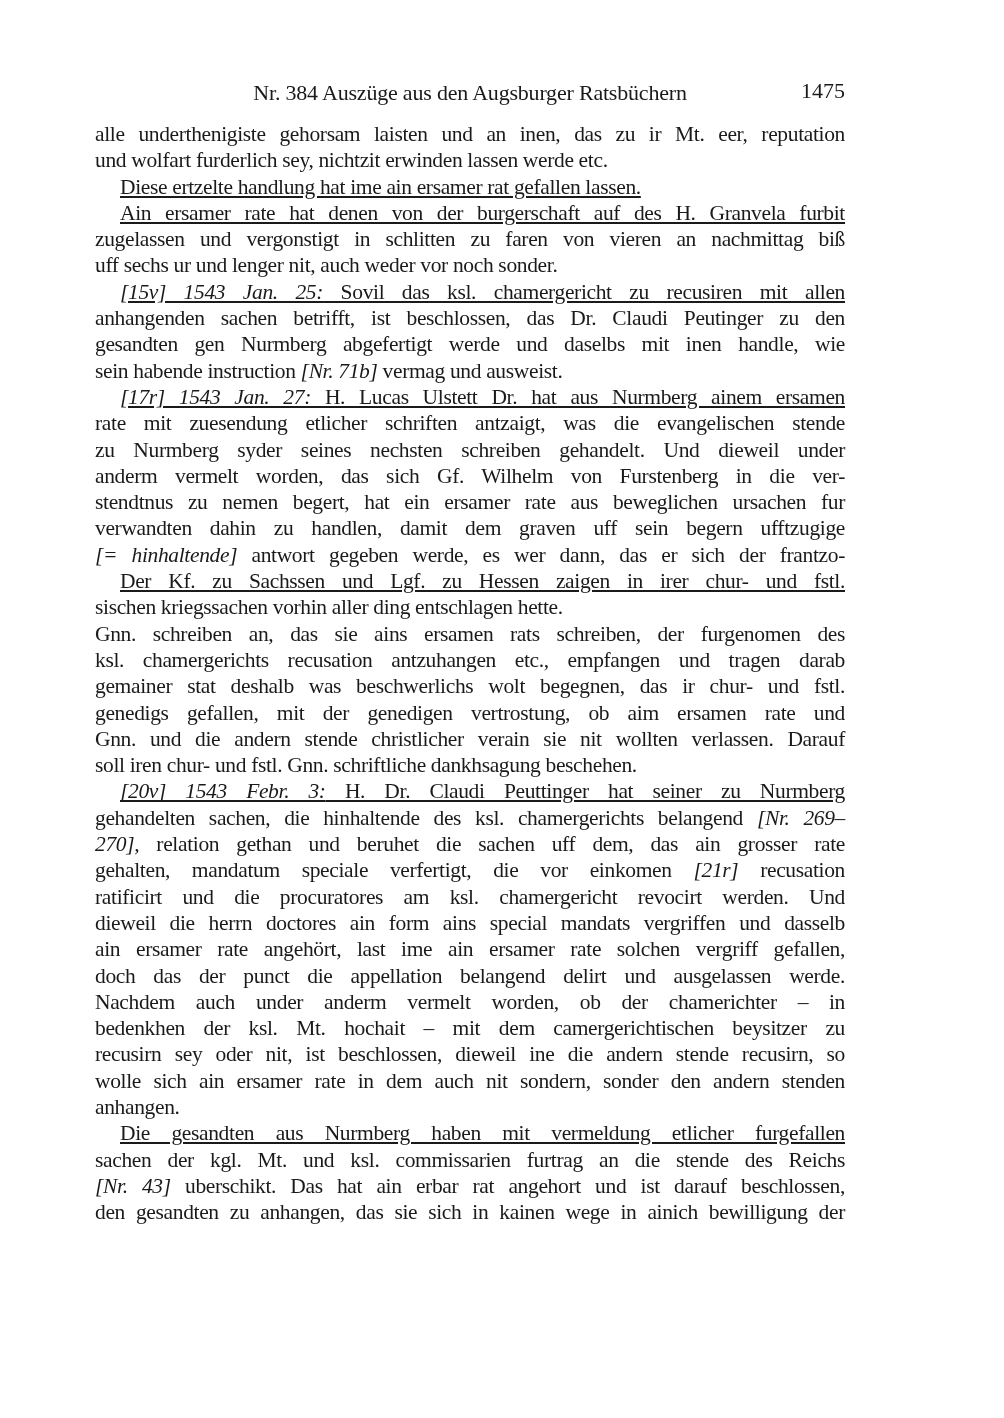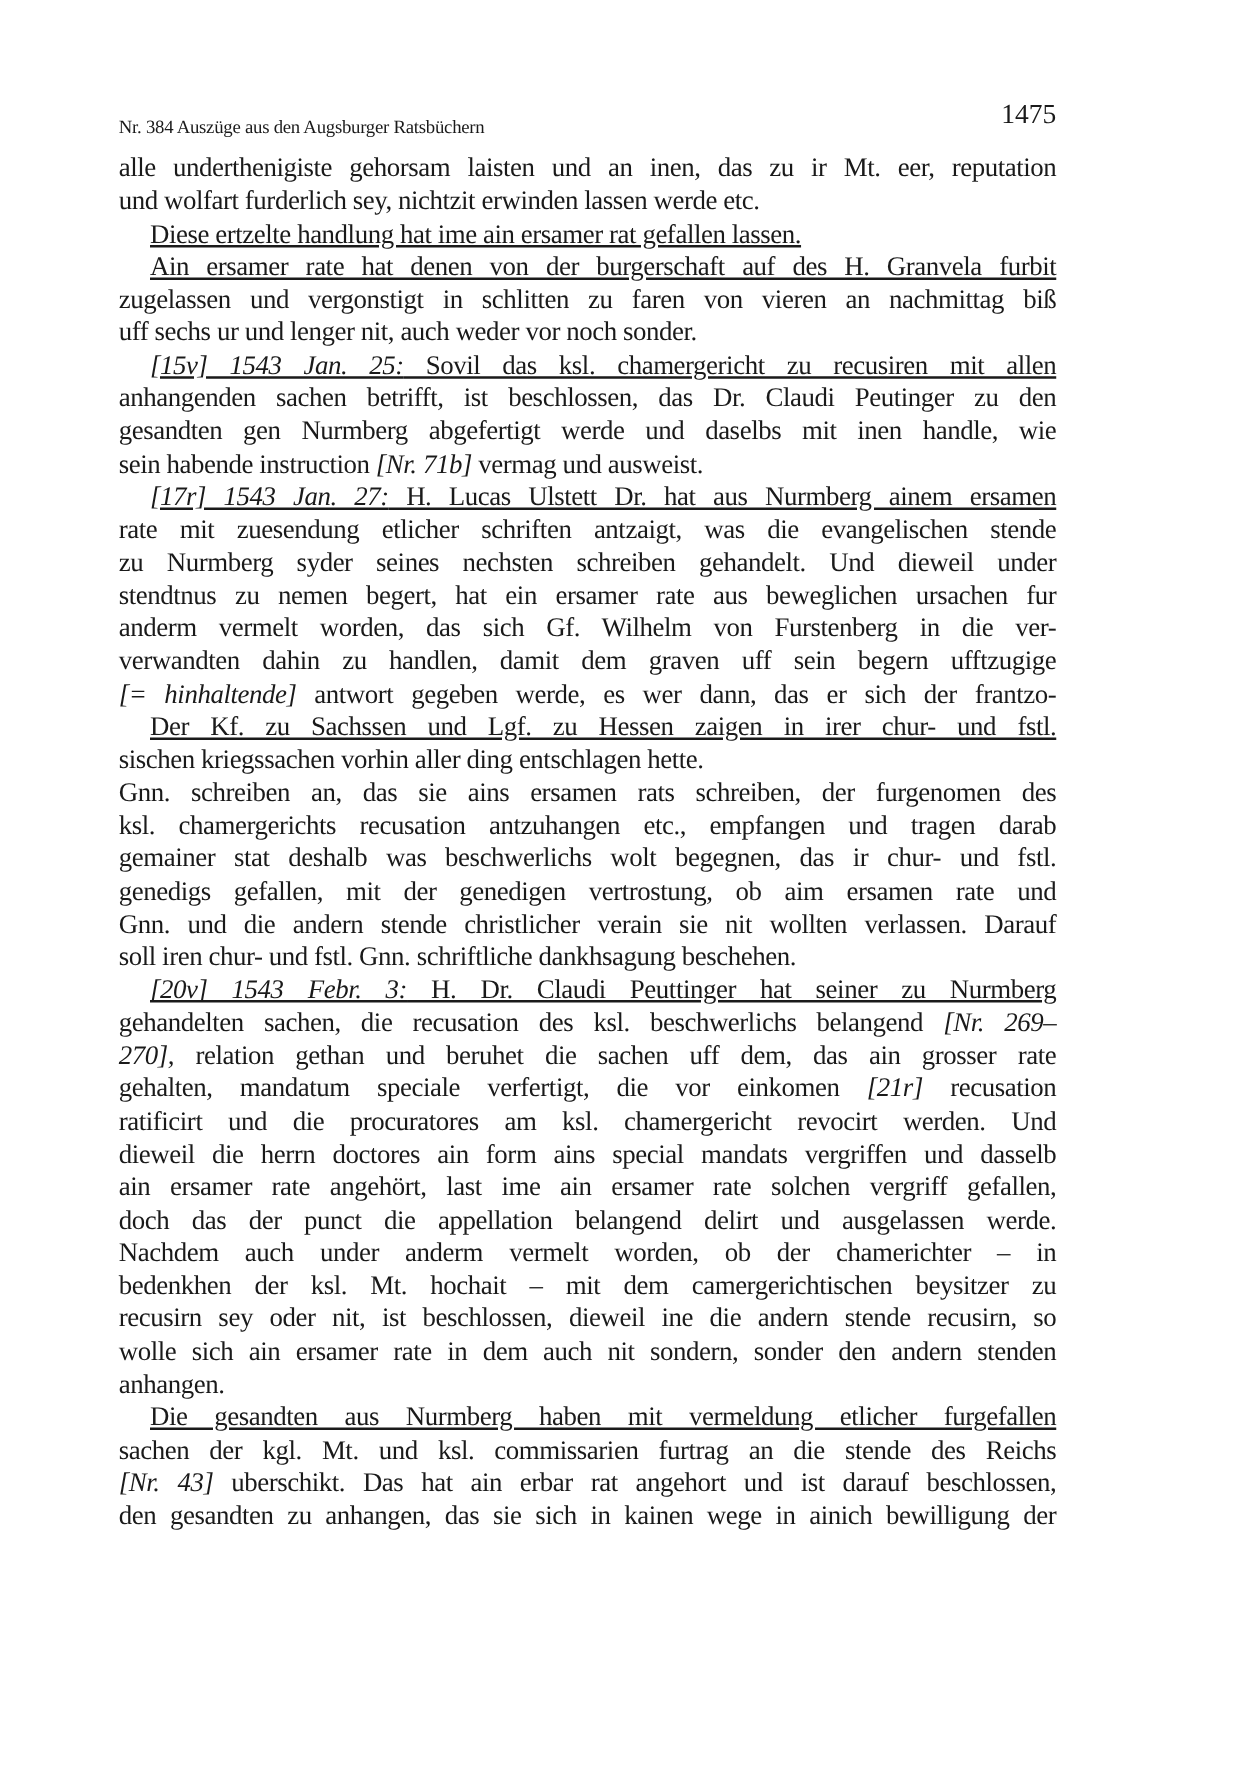--- a/index.html
+++ b/index.html
@@ -1,19 +1,19 @@
 <!DOCTYPE html>
 <html><head>
 <meta charset="utf-8">
 <style>
   html, body { margin:0; padding:0; background:#ffffff; }
   body { width:1004px; height:1418px; position:relative; overflow:hidden;
          font-family:"Liberation Serif","DejaVu Serif",serif; color:#1a1a1a; }
   .header { position:absolute; top:80px; left:95px; width:750px; height:26px; }
-  .running-title { position:absolute; left:0; width:750px; top:14px; font-size:15px; letter-spacing:-0.2px; }
+  .running-title { position:absolute; left:0; width:750px; text-align:center; top:0; font-size:22px; letter-spacing:-0.2px; }
   .page-number { position:absolute; right:0; top:-2px; font-size:22px; }
   .body-text { position:absolute; top:121px; left:95px; width:750px; }
   .line { height:26.3px; line-height:26.3px; font-size:21.5px; white-space:nowrap;
           text-align:justify; text-align-last:justify; letter-spacing:-0.35px; }
   .line.last { text-align-last:left; }
   .line.indent { padding-left:25px;text-decoration:underline; }
   .it { font-style:italic;margin-top:18px; }
 </style>
 </head>
 <body>
@@ -30,34 +30,34 @@
     <div class="line indent"><span>Ain ersamer rate hat denen von der burgerschaft auf des H. Granvela furbit</span></div>
     <div class="line"><span>zugelassen und vergonstigt in schlitten zu faren von vieren an nachmittag biß</span></div>
     <div class="line last"><span>uff sechs ur und lenger nit, auch weder vor noch sonder.</span></div>
     <div class="line indent"><span class="it">[15v] 1543 Jan. 25:</span><span> Sovil das ksl. chamergericht zu recusiren mit allen</span></div>
     <div class="line"><span>anhangenden sachen betrifft, ist beschlossen, das Dr. Claudi Peutinger zu den</span></div>
     <div class="line"><span>gesandten gen Nurmberg abgefertigt werde und daselbs mit inen handle, wie</span></div>
     <div class="line last"><span>sein habende instruction </span><span class="it">[Nr. 71b]</span><span> vermag und ausweist.</span></div>
     <div class="line indent"><span class="it">[17r] 1543 Jan. 27:</span><span> H. Lucas Ulstett Dr. hat aus Nurmberg ainem ersamen</span></div>
     <div class="line"><span>rate mit zuesendung etlicher schriften antzaigt, was die evangelischen stende</span></div>
     <div class="line"><span>zu Nurmberg syder seines nechsten schreiben gehandelt. Und dieweil under</span></div>
+    <div class="line"><span>anderm vermelt worden, das sich Gf. Wilhelm von Furstenberg in die ver-</span></div>
     <div class="line"><span>stendtnus zu nemen begert, hat ein ersamer rate aus beweglichen ursachen fur</span></div>
-    <div class="line"><span>anderm vermelt worden, das sich Gf. Wilhelm von Furstenberg in die ver-</span></div>
     <div class="line"><span>verwandten dahin zu handlen, damit dem graven uff sein begern ufftzugige</span></div>
     <div class="line"><span class="it">[= hinhaltende]</span><span> antwort gegeben werde, es wer dann, das er sich der frantzo-</span></div>
     <div class="line indent"><span>Der Kf. zu Sachssen und Lgf. zu Hessen zaigen in irer chur- und fstl.</span></div>
     <div class="line last"><span>sischen kriegssachen vorhin aller ding entschlagen hette.</span></div>
     <div class="line"><span>Gnn. schreiben an, das sie ains ersamen rats schreiben, der furgenomen des</span></div>
     <div class="line"><span>ksl. chamergerichts recusation antzuhangen etc., empfangen und tragen darab</span></div>
     <div class="line"><span>gemainer stat deshalb was beschwerlichs wolt begegnen, das ir chur- und fstl.</span></div>
     <div class="line"><span>genedigs gefallen, mit der genedigen vertrostung, ob aim ersamen rate und</span></div>
     <div class="line"><span>Gnn. und die andern stende christlicher verain sie nit wollten verlassen. Darauf</span></div>
     <div class="line last"><span>soll iren chur- und fstl. Gnn. schriftliche dankhsagung beschehen.</span></div>
     <div class="line indent"><span class="it">[20v] 1543 Febr. 3:</span><span> H. Dr. Claudi Peuttinger hat seiner zu Nurmberg</span></div>
-    <div class="line"><span>gehandelten sachen, die recusation des ksl. beschwerlichs belangend </span><span class="it">[Nr. 269–</span></div>
+    <div class="line"><span>gehandelten sachen, die hinhaltende des ksl. chamergerichts belangend </span><span class="it">[Nr. 269–</span></div>
     <div class="line"><span class="it">270],</span><span> relation gethan und beruhet die sachen uff dem, das ain grosser rate</span></div>
     <div class="line"><span>gehalten, mandatum speciale verfertigt, die vor einkomen </span><span class="it">[21r]</span><span> recusation</span></div>
     <div class="line"><span>ratificirt und die procuratores am ksl. chamergericht revocirt werden. Und</span></div>
     <div class="line"><span>dieweil die herrn doctores ain form ains special mandats vergriffen und dasselb</span></div>
     <div class="line"><span>ain ersamer rate angehört, last ime ain ersamer rate solchen vergriff gefallen,</span></div>
     <div class="line"><span>doch das der punct die appellation belangend delirt und ausgelassen werde.</span></div>
     <div class="line"><span>Nachdem auch under anderm vermelt worden, ob der chamerichter – in</span></div>
     <div class="line"><span>bedenkhen der ksl. Mt. hochait – mit dem camergerichtischen beysitzer zu</span></div>
     <div class="line"><span>recusirn sey oder nit, ist beschlossen, dieweil ine die andern stende recusirn, so</span></div>
     <div class="line"><span>wolle sich ain ersamer rate in dem auch nit sondern, sonder den andern stenden</span></div>

